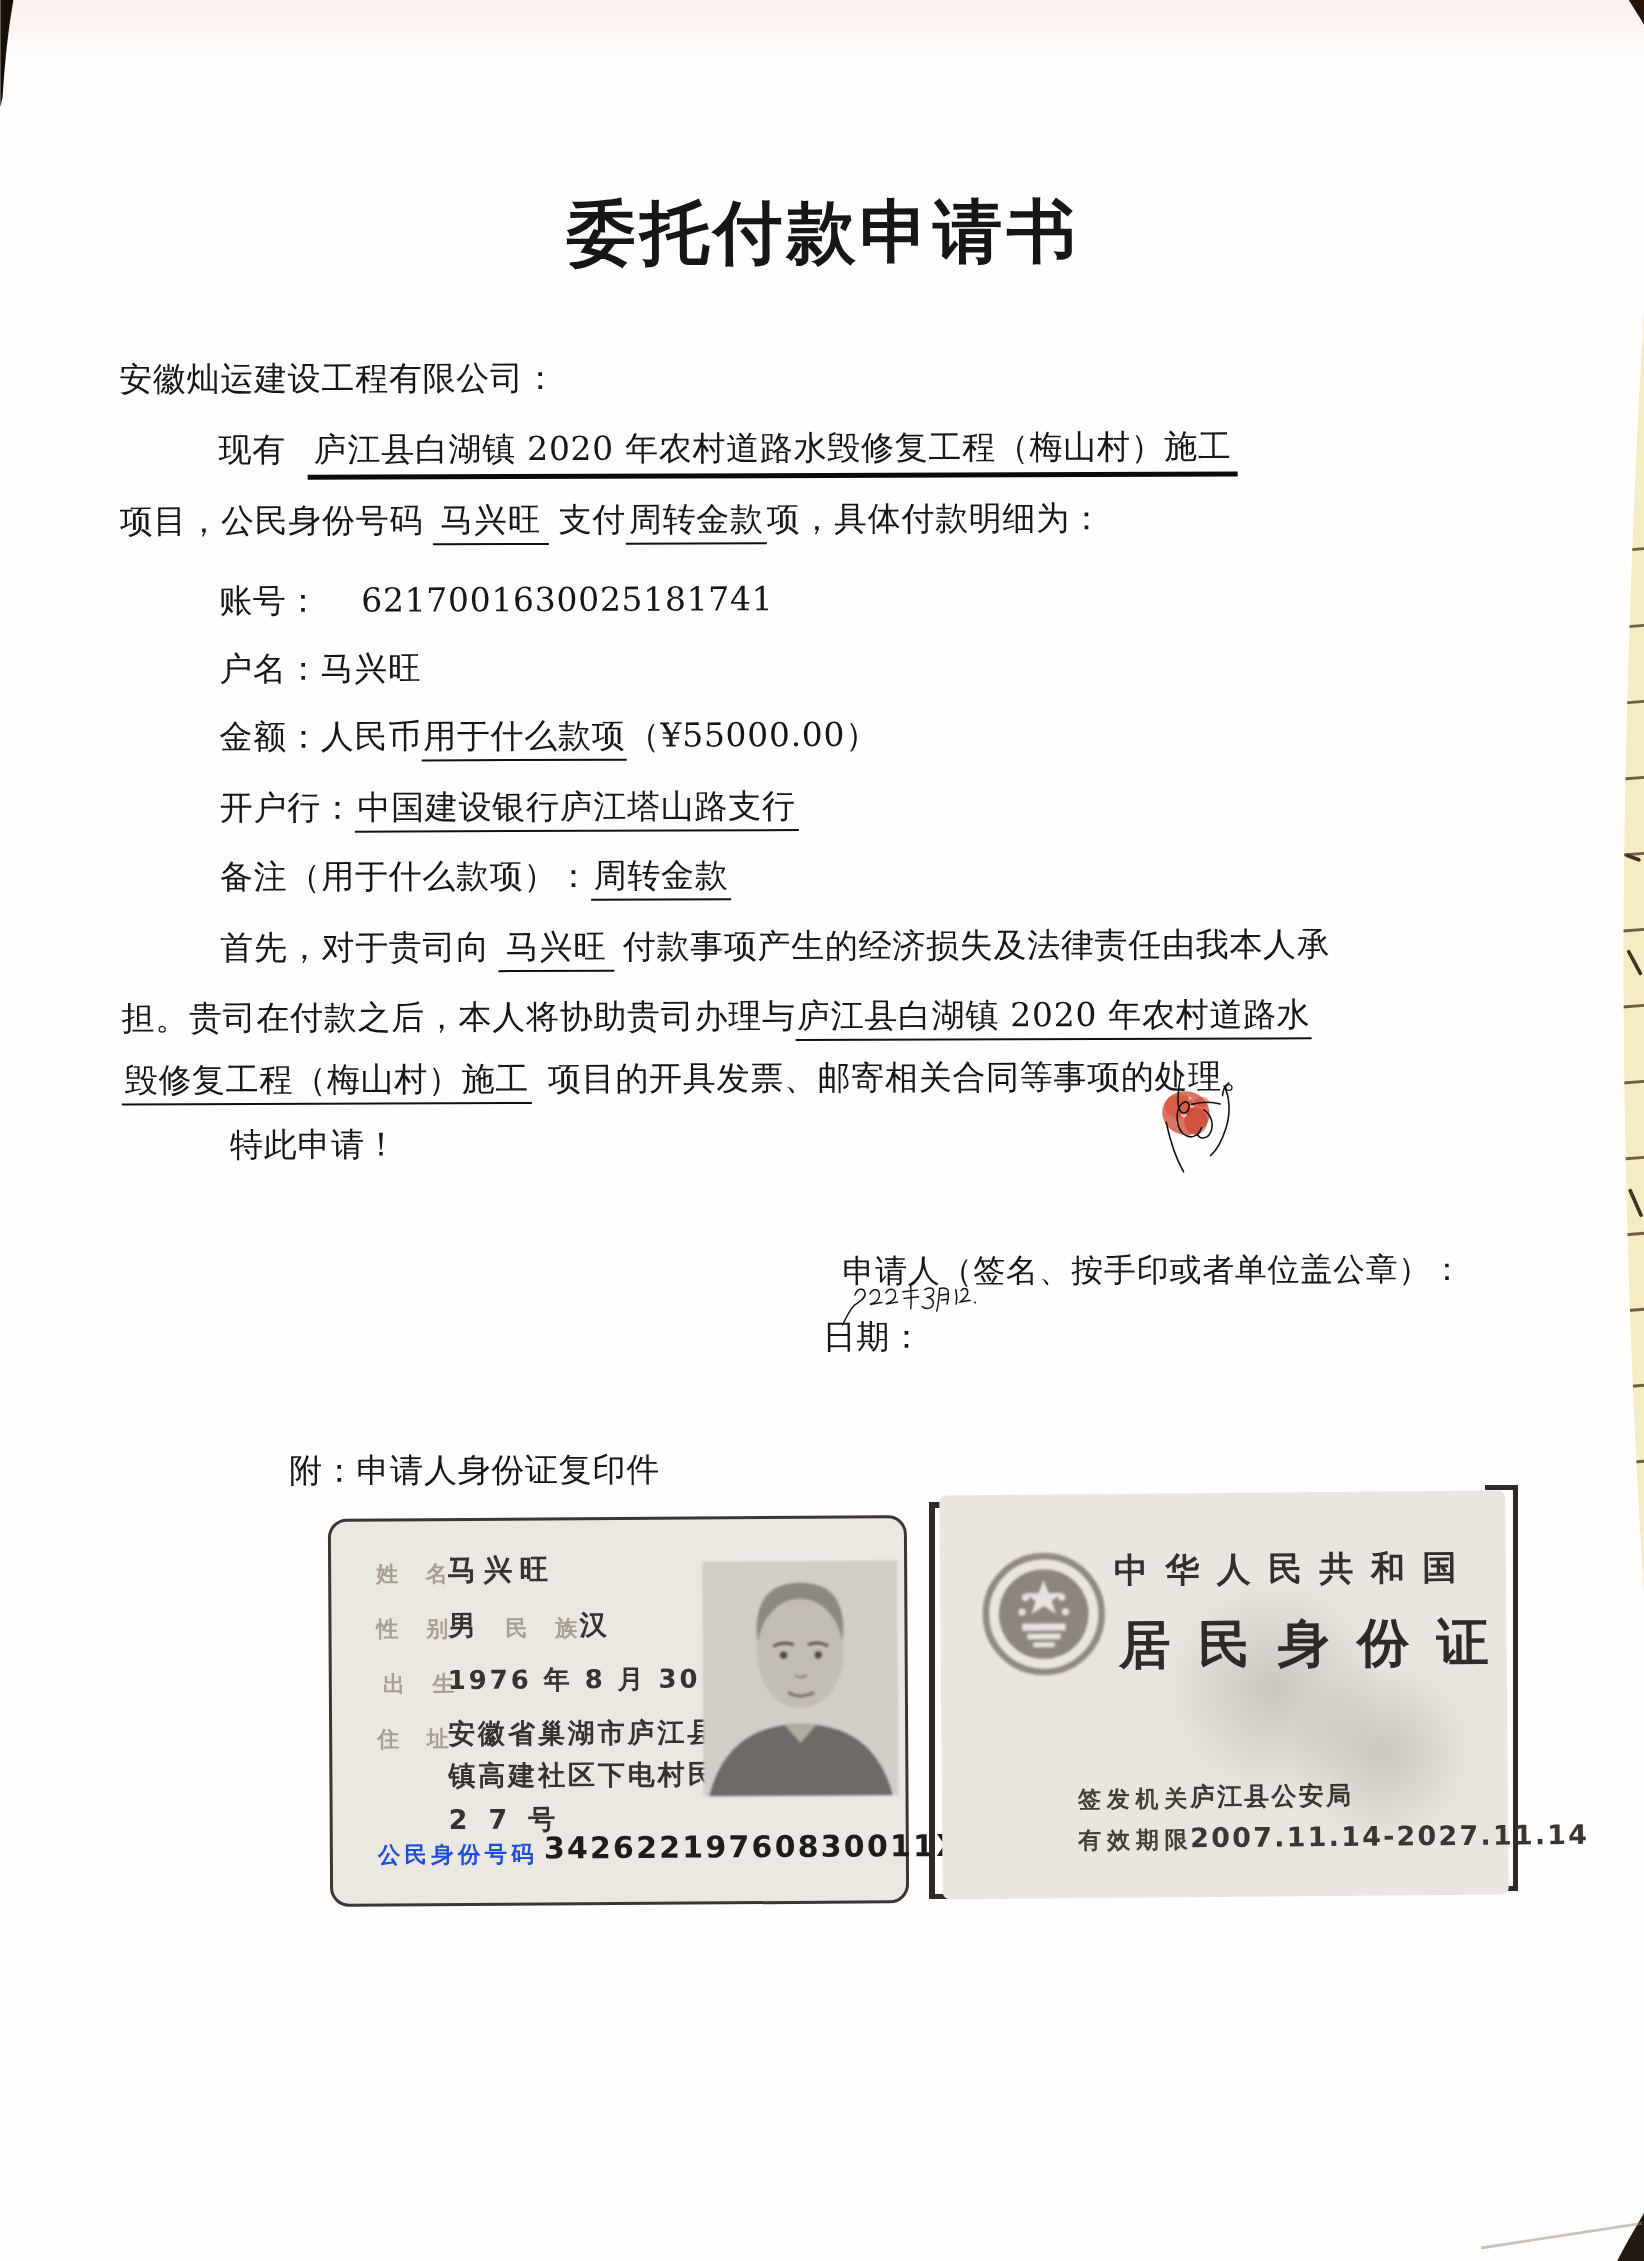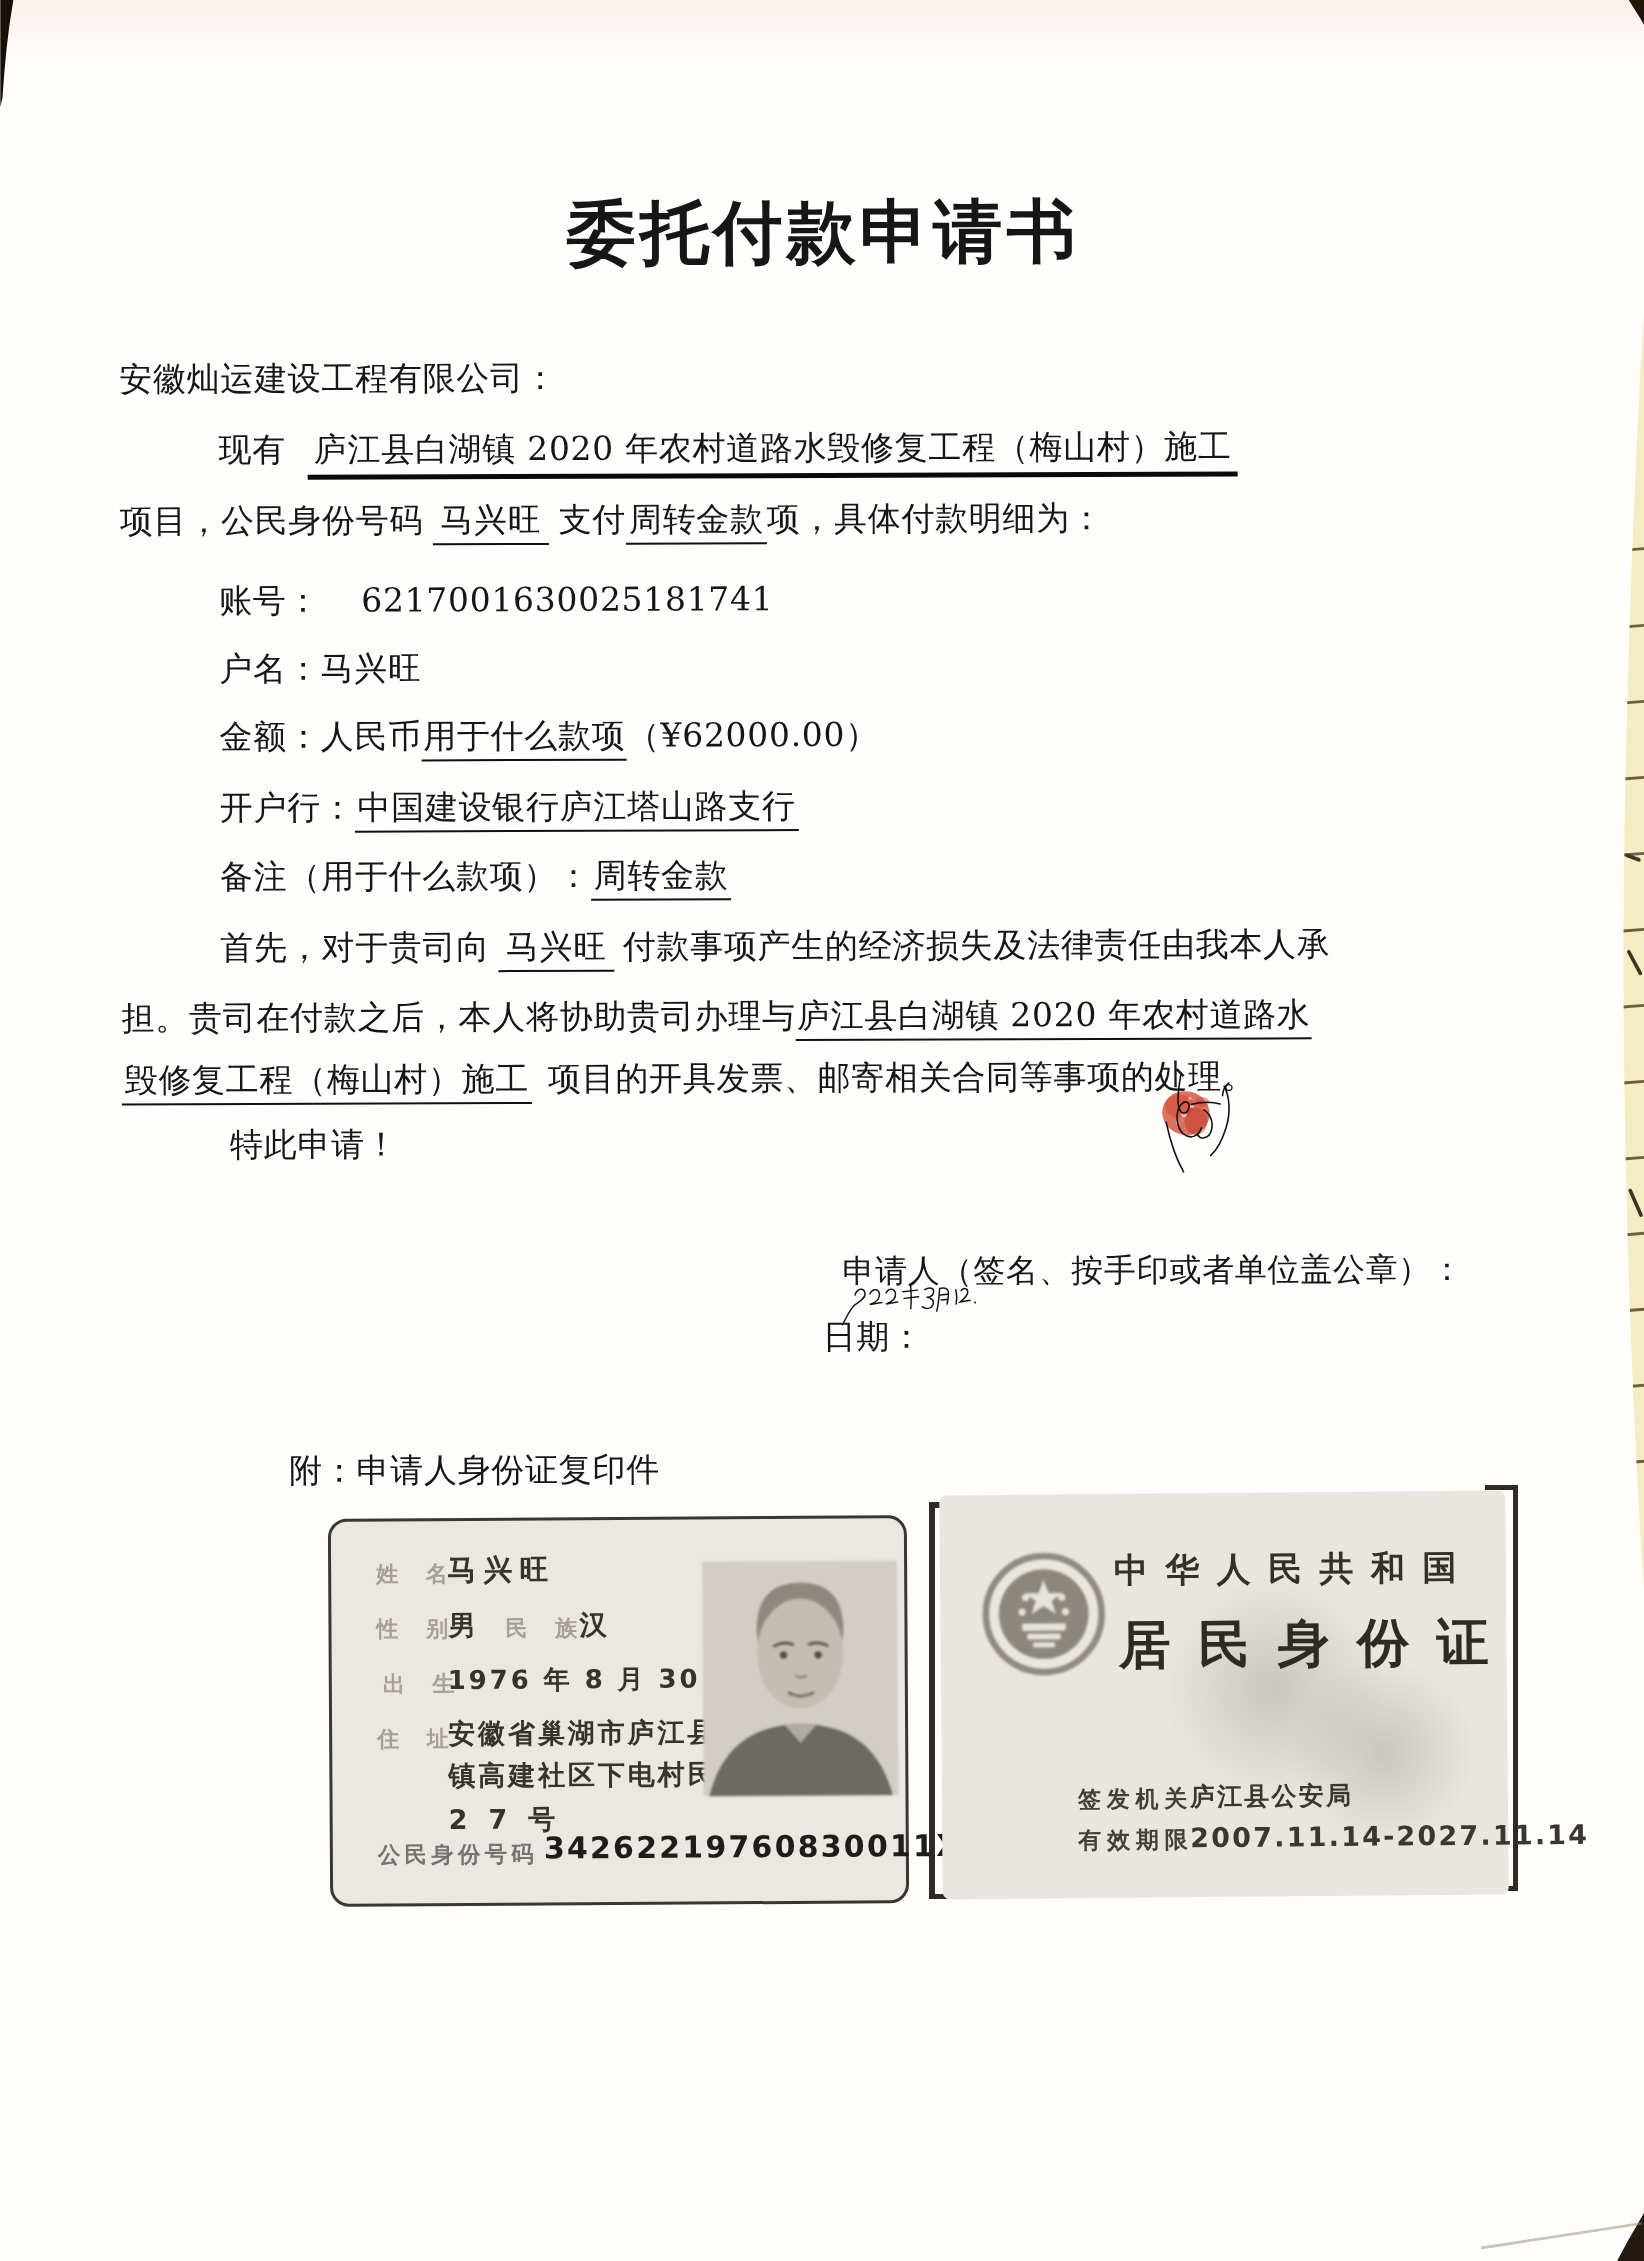--- a/index.html
+++ b/index.html
@@ -63,21 +63,21 @@
 
     <div class="line" style="left:217px;top:578px">
       <span>账号：</span><span class="num" style="margin-left:41px">6217001630025181741</span>
     </div>
 
     <div class="line" style="left:217px;top:646px">
       <span>户名：</span><span>马兴旺</span>
     </div>
 
     <div class="line" style="left:217px;top:714px">
-      <span>金额：</span><span>人民币</span><span class="u" style="padding:0 1.4px 3.6px">用于什么款项</span><span>（¥62000.00）</span>
+      <span>金额：</span><span>人民币</span><span class="u" style="padding:0 1.4px 3.6px">用于什么款项</span><span>（¥55000.00）</span>
     </div>
 
     <div class="line" style="left:217px;top:785px">
       <span>开户行：</span><span class="u" style="padding:0 2.9px 3.6px">中国建设银行庐江塔山路支行</span>
     </div>
 
     <div class="line" style="left:217px;top:854px">
       <span>备注（用于什么款项）：</span><span class="u" style="padding:0 2.9px 3.6px">周转金款</span>
     </div>
 
@@ -146,21 +146,21 @@
     <span class="cf-value" style="left:248px;top:87px;font-size:27.5px">汉</span>
 
     <span class="cf-label" style="left:51px;top:148px">出 生</span>
     <span class="cf-value" style="left:116px;top:142px;font-size:26px;letter-spacing:2.9px">1976 年 8 月 30 日</span>
 
     <span class="cf-label" style="left:45px;top:203px">住 址</span>
     <span class="cf-value" style="left:116px;top:195px;font-size:27px;letter-spacing:2.9px">安徽省巢湖市庐江县庐城</span>
     <span class="cf-value" style="left:116px;top:237px;font-size:27px;letter-spacing:2.9px">镇高建社区下电村民组</span>
     <span class="cf-value" style="left:116px;top:281px;font-size:27px;letter-spacing:5.8px">2 7 号</span>
 
-    <span class="cf-label" style="left:45px;top:318px;font-size:22.4px;letter-spacing:4.3px;color:#737373">公民身份号码</span>
+    <span class="cf-label" style="left:45px;top:318px;font-size:22.4px;letter-spacing:4.3px;color:#1d4ed8">公民身份号码</span>
     <span class="cf-value" style="left:211px;top:310px;font-size:30px;letter-spacing:2.2px;color:#1e1d1b">34262219760830011X</span>
 
     <svg class="blurry" style="position:absolute;left:371px;top:42px" width="195" height="235" viewBox="0 0 270 325">
       <rect x="0" y="0" width="270" height="325" fill="#d9d5cd"></rect>
       <path d="M75 95 Q75 30 135 30 Q195 30 195 95 L193 120 Q190 60 135 58 Q80 60 77 120 Z" fill="#8f8a80"></path>
       <ellipse cx="135" cy="128" rx="60" ry="76" fill="#c9c3b8"></ellipse>
       <path d="M98 118 Q112 110 126 116" stroke="#5a564f" stroke-width="4" fill="none"></path>
       <path d="M146 116 Q160 110 174 118" stroke="#5a564f" stroke-width="4" fill="none"></path>
       <circle cx="112" cy="130" r="5" fill="#4a463f"></circle>
       <circle cx="160" cy="130" r="5" fill="#4a463f"></circle>

